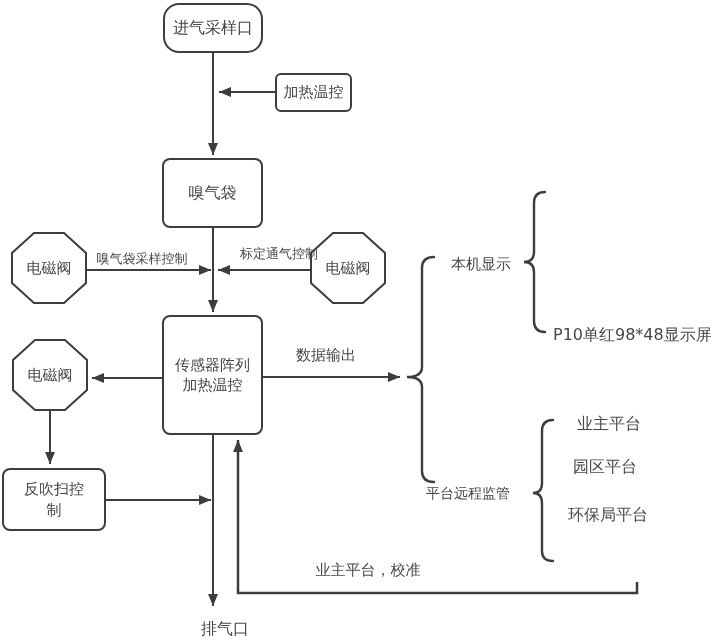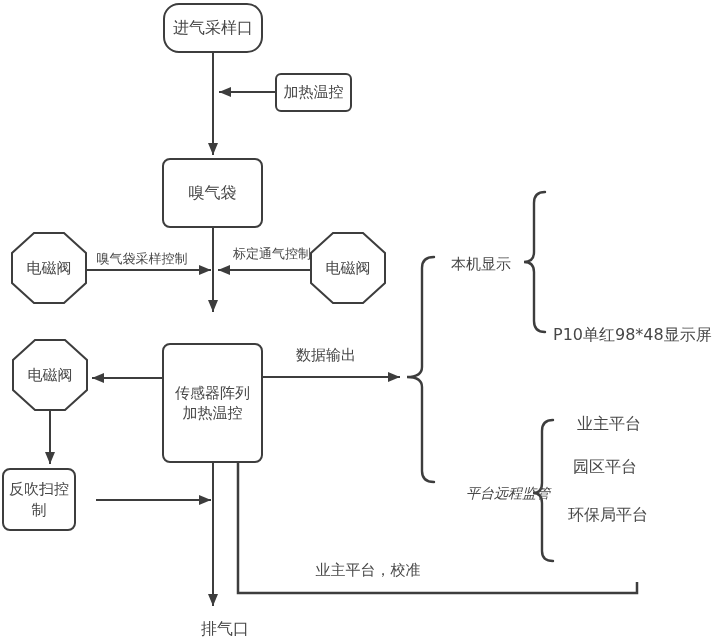--- a/index.html
+++ b/index.html
@@ -87,41 +87,41 @@
   </div>
 
   <div class="node f15" style="left:275px;top:73px;width:77px;height:39px;border-radius:6px;">
     <span>加热温控</span>
   </div>
 
   <div class="node f16" style="left:162px;top:158px;width:101px;height:70px;border-radius:8px;">
     <span>嗅气袋</span>
   </div>
 
-  <div class="node f15" style="left:162px;top:315px;width:101px;height:120px;border-radius:8px;margin-top:28px;">
+  <div class="node f15" style="left:162px;top:315px;width:101px;height:120px;border-radius:8px;">
     <span>传感器阵列</span>
     <span>加热温控</span>
   </div>
 
-  <div class="node f15" style="left:2px;top:468px;width:74px;height:63px;border-radius:8px;">
+  <div class="node f15" style="left:2px;top:468px;width:104px;height:63px;border-radius:8px;">
     <span>反吹扫控</span>
     <span>制</span>
   </div>
 
   <div class="lbl f15" style="left:49px;top:268px;">电磁阀</div>
   <div class="lbl f15" style="left:348px;top:268px;">电磁阀</div>
   <div class="lbl f15" style="left:50px;top:375px;">电磁阀</div>
 
   <div class="lbl f13" style="left:142px;top:259px;">嗅气袋采样控制</div>
-  <div class="lbl f13" style="left:272px;top:254px;">标定通气控制</div>
+  <div class="lbl f13" style="left:279px;top:254px;">标定通气控制</div>
   <div class="lbl f15" style="left:326px;top:355px;">数据输出</div>
   <div class="lbl f15" style="left:368px;top:570px;">业主平台，校准</div>
   <div class="lbl f16" style="left:211px;top:629px;margin-left:14px;">排气口</div>
 
   <div class="lbl f15" style="left:481px;top:264px;">本机显示</div>
-  <div class="lbl f14" style="left:508px;top:494px;font-style:italic;">平台远程监管</div>
+  <div class="lbl f14" style="left:468px;top:494px;">平台远程监管</div>
 
   <div class="lbl-left f16" style="left:553px;top:335px;">P10单红98*48显示屏</div>
   <div class="lbl-left f16" style="left:577px;top:424px;">业主平台</div>
   <div class="lbl-left f16" style="left:573px;top:467px;">园区平台</div>
   <div class="lbl-left f16" style="left:568px;top:515px;">环保局平台</div>
 
 </div>
 
 </body></html>

